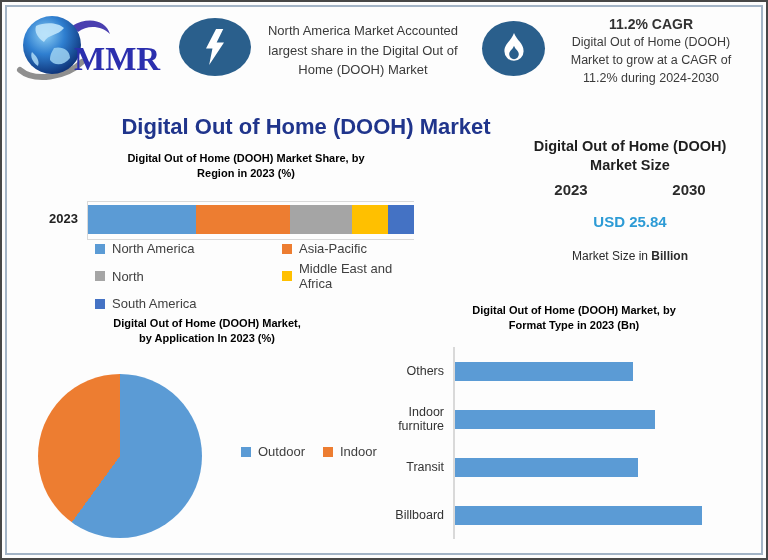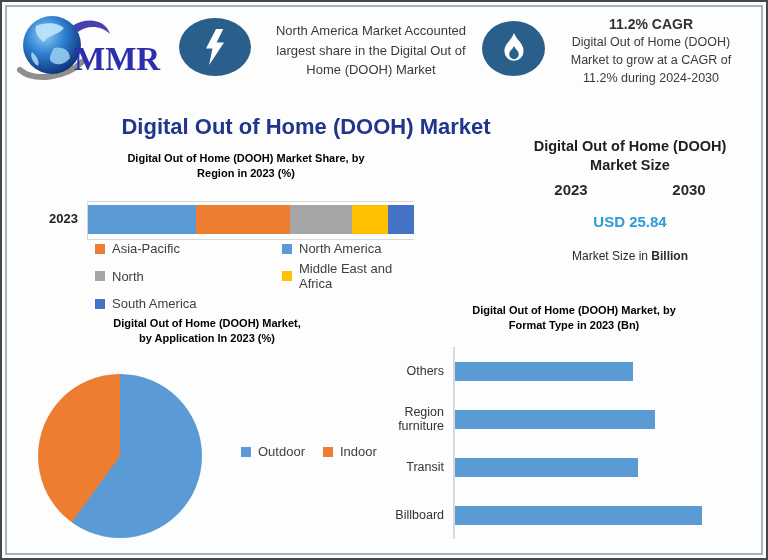--- a/index.html
+++ b/index.html
@@ -75,21 +75,21 @@
       <text x="60" y="62" font-family="Liberation Serif, serif" font-weight="bold" font-size="33" fill="#2b2fae">MMR</text>
     </svg>
   </div>
 
   <div class="abs badge" style="left:179px; top:18px; width:72px; height:58px;">
     <svg width="26" height="36" viewBox="0 0 13 24">
       <path d="M7.2 0 L0.5 13 L4.8 13 L2.6 24 L12.5 9 L7.6 9 L12 0 Z" fill="#ffffff"></path>
     </svg>
   </div>
 
-  <div class="abs hl-text" style="left:264px; top:21px; width:214px;">North America Market Accounted<br>largest share in the Digital Out of<br>Home (DOOH) Market</div>
+  <div class="abs hl-text" style="left:256px; top:21px; width:214px;">North America Market Accounted<br>largest share in the Digital Out of<br>Home (DOOH) Market</div>
 
   <div class="abs badge" style="left:482px; top:21px; width:63px; height:55px;">
     <svg width="26" height="32" viewBox="0 0 24 30">
       <path fill-rule="evenodd" fill="#ffffff" d="M12 0 C14.5 7 21 9.5 21 17 A9 9 0 0 1 3 17 C3 10 9.5 7.5 12 0 Z
         M12 12 C13.2 15.5 16.5 16.6 16.5 20 A4.5 4.5 0 0 1 7.5 20 C7.5 16.6 10.8 15.5 12 12 Z"></path>
     </svg>
   </div>
 
   <div class="abs" style="left:550px; top:16px; width:202px;">
     <div class="cagr-title">11.2% CAGR</div>
@@ -105,26 +105,26 @@
   <div class="abs stackbar" style="left:88px; top:205px;" id="region-bar">
       <div style="width: 33%; background: rgb(91, 155, 213);"></div>
       <div style="width: 29%; background: rgb(237, 125, 49);"></div>
       <div style="width: 19%; background: rgb(165, 165, 165);"></div>
       <div style="width: 11%; background: rgb(255, 192, 0);"></div>
       <div style="width: 8%; background: rgb(68, 114, 196);"></div>
     </div>
   <div class="abs axis-h" style="left:87px; top:239px; width:327px;"></div>
   <div class="abs legend-grid" style="left:95px; top:241px; width:330px;" id="region-legend">
       <div class="legend-item">
+        <span class="swatch" style="background: rgb(91, 155, 213);"></span>
+        <span>North America</span>
+      </div>
+      <div class="legend-item">
         <span class="swatch" style="background: rgb(237, 125, 49);"></span>
         <span>Asia-Pacific</span>
-      </div>
-      <div class="legend-item">
-        <span class="swatch" style="background: rgb(91, 155, 213);"></span>
-        <span>North America</span>
       </div>
       <div class="legend-item">
         <span class="swatch" style="background: rgb(165, 165, 165);"></span>
         <span>North</span>
       </div>
       <div class="legend-item">
         <span class="swatch" style="background: rgb(255, 192, 0);"></span>
         <span>Middle East and Africa</span>
       </div>
       <div class="legend-item">
@@ -160,21 +160,21 @@
 
   <div class="abs chart-title" style="left:410px; top:303px; width:328px;">Digital Out of Home (DOOH) Market, by<br>Format Type in 2023 (Bn)</div>
   <div class="abs fmt-rows" id="fmt-chart" style="left:393px; top:347px; width:335px;">
       <div class="fmt-row">
         <div class="fmt-label">Others</div>
         <div class="fmt-barzone">
           <div class="fmt-bar" style="width: 178px; background: rgb(91, 155, 213);"></div>
         </div>
       </div>
       <div class="fmt-row">
-        <div class="fmt-label">Region furniture</div>
+        <div class="fmt-label">Indoor furniture</div>
         <div class="fmt-barzone">
           <div class="fmt-bar" style="width: 200px; background: rgb(91, 155, 213);"></div>
         </div>
       </div>
       <div class="fmt-row">
         <div class="fmt-label">Transit</div>
         <div class="fmt-barzone">
           <div class="fmt-bar" style="width: 183px; background: rgb(91, 155, 213);"></div>
         </div>
       </div>

